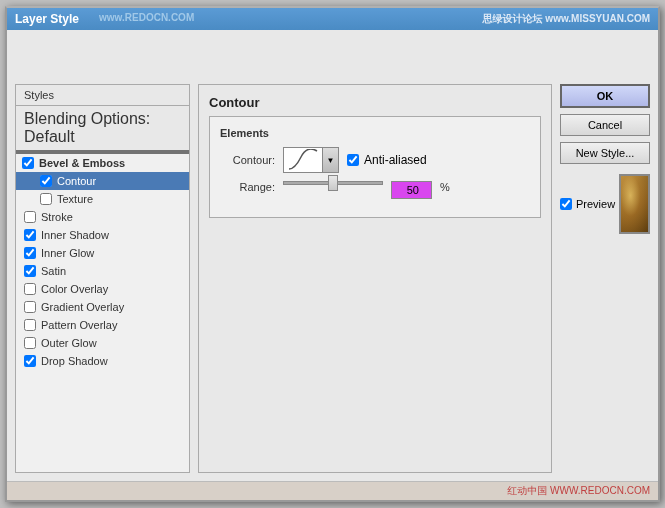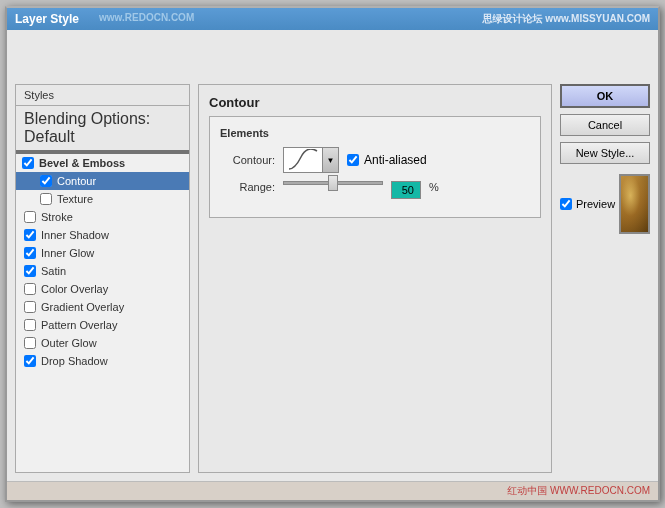--- a/index.html
+++ b/index.html
@@ -185,27 +185,27 @@
     }
     input[type="range"]::-webkit-slider-thumb {
       -webkit-appearance: none;
       width: 10px;
       height: 16px;
       background: linear-gradient(to bottom, #e8e8e8, #c8c8c8);
       border: 1px solid #888;
       cursor: pointer;
     }
     .range-value-input {
-      width: 30px;
+      width: 41px;
       height: 18px;
       border: 1px solid #888;
-      background: #14b8a6;
+      background: #d946ef;
       font-size: 11px;
       text-align: right;
-      padding-right: 6px;
+      padding-right: 12px;
     }
     .range-unit {
       font-size: 11px;
       color: #333;
     }
     
     .right-panel {
       width: 90px;
       flex-shrink: 0;
       display: flex;

